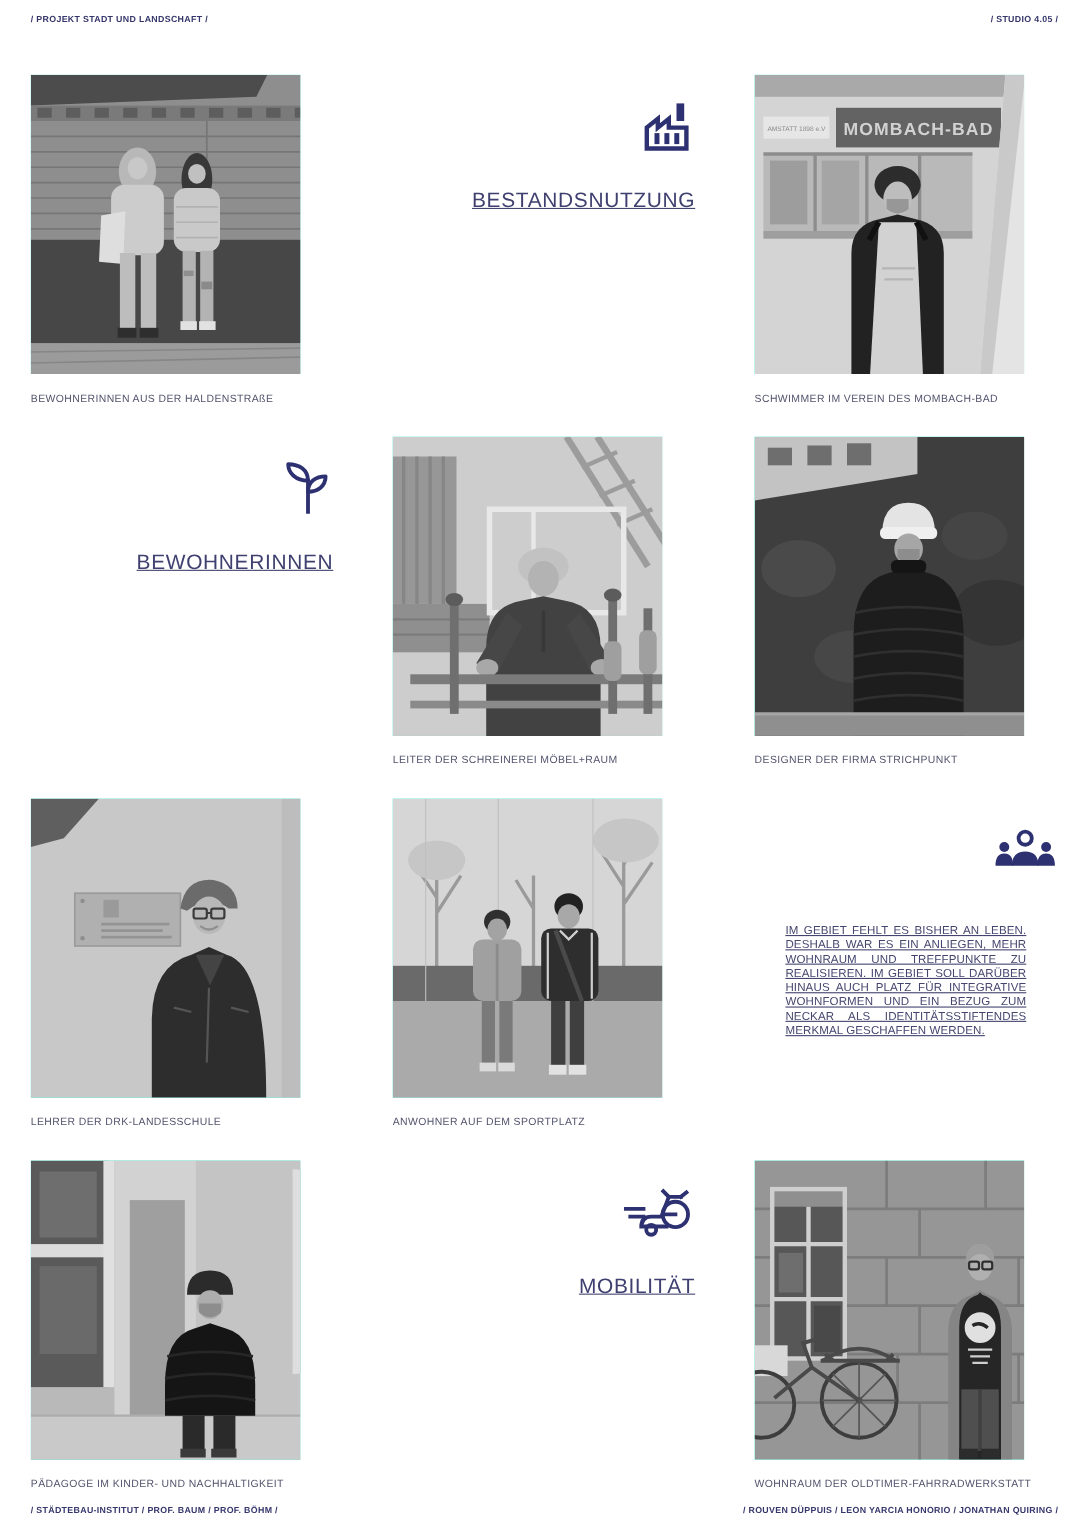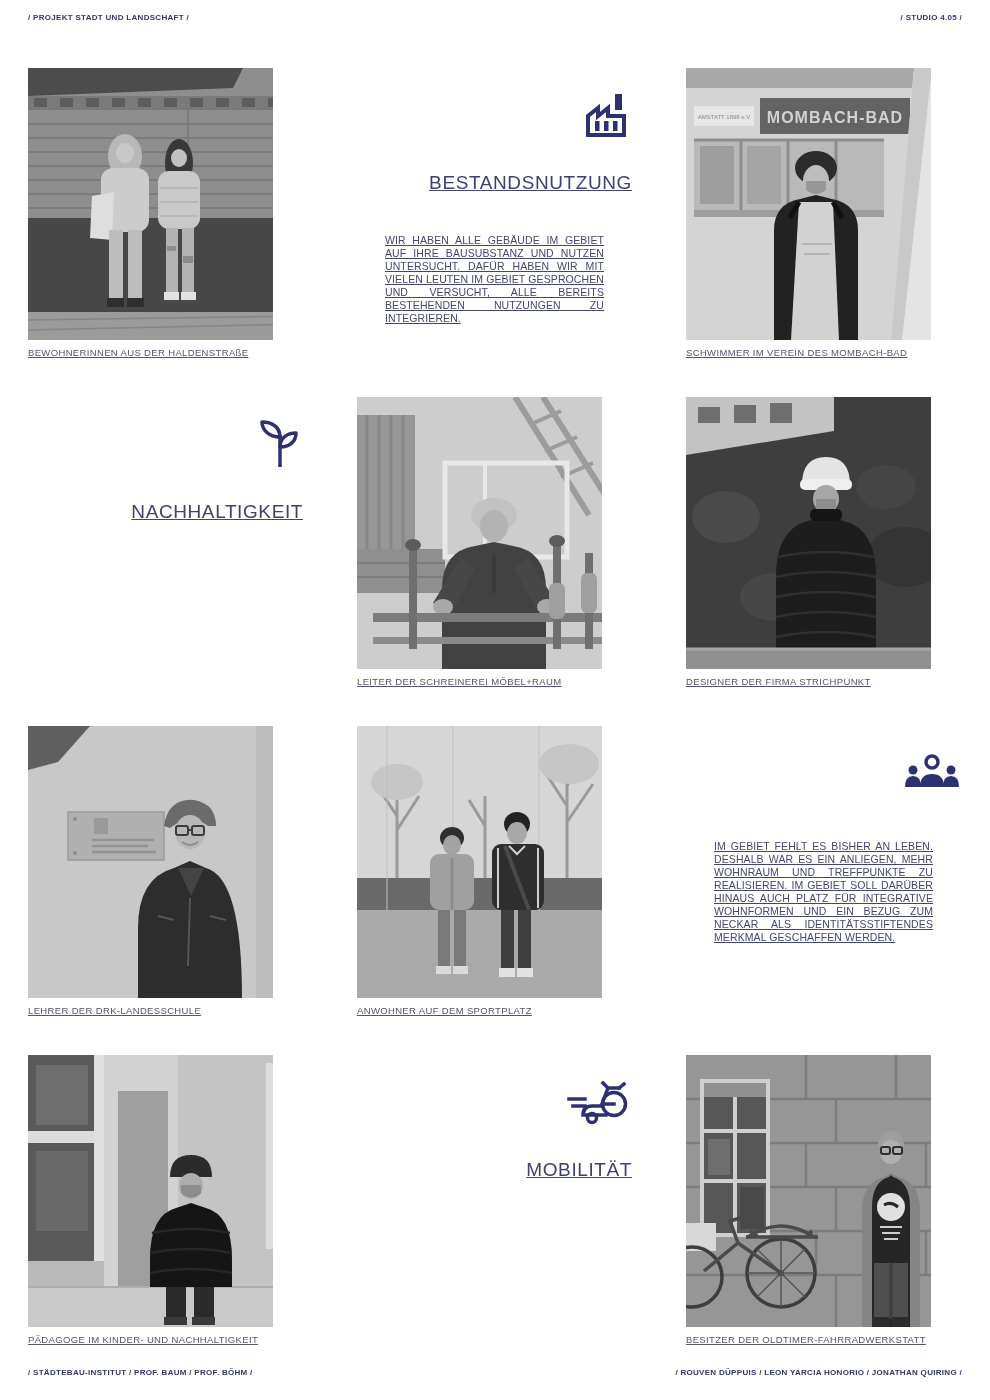--- a/index.html
+++ b/index.html
@@ -16,23 +16,22 @@
   .meta.bottom{top:1368px;}
   .grid{
     position:absolute;top:68px;left:28px;width:934px;
     display:grid;grid-template-columns:275px 275px 275px;
     column-gap:54px;row-gap:37px;grid-template-rows:292px 292px 292px 292px;
   }
   .cell{width:275px;height:292px;}
   .photo-frame{width:245px;height:272px;overflow:hidden;background:#5eead4;}
   .photo-frame svg{display:block;width:275px;height:272px;filter:grayscale(1);}
   .caption{
-    margin-top:7px;font-size:9.5px;letter-spacing:.35px;color:#53546d;
+    margin-top:17px;font-size:9.5px;letter-spacing:.35px;color:#53546d;
     white-space:nowrap;
-    text-decoration:underline;
   }
   .section-cell{display:flex;flex-direction:column;align-items:flex-end;text-align:center;text-decoration:underline;}
   .section-icon{margin-top:20px;height:54px;display:flex;align-items:center;justify-content:center;}
   .section-title{
     margin-top:30px;font-size:19px;font-weight:300;letter-spacing:.6px;
     color:#3f4070;line-height:22px;
   }
   .section-body{
     margin-top:40px;align-self:stretch;padding:0 28px;
     font-size:10.5px;line-height:13px;letter-spacing:.1px;
@@ -115,21 +114,20 @@
     <div class="section-icon">
       <svg class="ic" width="52" height="48" viewBox="0 0 52 48">
         <rect x="35" y="3" width="7" height="16" fill="#2e3171"></rect>
         <path d="M8 44 V25 L18 17 V25 L28 17 V25 H44 V44 Z" fill="#ffffff" stroke="#2e3171" stroke-width="4" stroke-linejoin="miter"></path>
         <rect x="15" y="30" width="4.5" height="10" fill="#2e3171"></rect>
         <rect x="24" y="30" width="4.5" height="10" fill="#2e3171"></rect>
         <rect x="33" y="30" width="4.5" height="10" fill="#2e3171"></rect>
       </svg>
     </div>
     <div class="section-title">BESTANDSNUTZUNG</div>
-    <div class="section-body">WIR HABEN ALLE GEBÄUDE IM GEBIET AUF IHRE BAUSUBSTANZ UND NUTZEN UNTERSUCHT. DAFÜR HABEN WIR MIT VIELEN LEUTEN IM GEBIET GESPROCHEN UND VERSUCHT, ALLE BEREITS BESTEHENDEN NUTZUNGEN ZU INTEGRIEREN.</div>
   </div>
 
   <div class="cell">
     <div class="photo-frame">
       <svg viewBox="0 0 275 272">
         <rect width="275" height="272" fill="#d4d4d4"></rect>
         <rect x="0" y="0" width="275" height="20" fill="#a9a9a9"></rect>
         <rect x="74" y="30" width="150" height="36" fill="#636363"></rect>
         <text x="149" y="55" font-size="16" font-weight="bold" letter-spacing="1" text-anchor="middle" fill="#d2d2d2" font-family="Liberation Sans,sans-serif">MOMBACH-BAD</text>
         <rect x="8" y="38" width="60" height="20" fill="#e6e6e6"></rect>
@@ -163,21 +161,21 @@
   </div>
 
   <div class="cell section-cell">
     <div class="section-icon">
       <svg class="ic" width="46" height="50" viewBox="0 0 46 50">
         <line x1="23" y1="48" x2="23" y2="16" stroke="#2e3171" stroke-width="3.5"></line>
         <path d="M23 18 C12 18 5 11 5 3 C15 3 23 8 23 18 Z" fill="#ffffff" stroke="#2e3171" stroke-width="3.5" stroke-linejoin="round"></path>
         <path d="M23 28 C32 28 39 23 39 14 C30 14 23 19 23 28 Z" fill="#ffffff" stroke="#2e3171" stroke-width="3.5" stroke-linejoin="round"></path>
       </svg>
     </div>
-    <div class="section-title">NACHHALTIGKEIT</div>
+    <div class="section-title">BEWOHNERINNEN</div>
   </div>
 
   <div class="cell">
     <div class="photo-frame">
       <svg viewBox="0 0 275 272">
         <rect width="275" height="272" fill="#cdcdcd"></rect>
         <rect x="0" y="18" width="58" height="134" fill="#979797"></rect>
         <g stroke="#868686" stroke-width="3">
             <line x1="10" y1="18" x2="10" y2="152"></line>
             <line x1="22" y1="18" x2="22" y2="152"></line>
@@ -472,21 +470,21 @@
             <line x1="194" y1="172" x2="216" y2="172"></line>
             <line x1="196" y1="178" x2="214" y2="178"></line>
             <line x1="198" y1="184" x2="212" y2="184"></line>
           </g>
         <rect x="188" y="208" width="34" height="56" fill="#4f4f4f"></rect>
         <line x1="205" y1="208" x2="205" y2="264" stroke="#3f3f3f" stroke-width="3"></line>
         <rect x="186" y="262" width="17" height="9" fill="#2c2c2c"></rect>
         <rect x="206" y="262" width="17" height="9" fill="#2c2c2c"></rect>
       </svg>
     </div>
-    <div class="caption">BESITZER DER OLDTIMER-FAHRRADWERKSTATT</div>
+    <div class="caption">WOHNRAUM DER OLDTIMER-FAHRRADWERKSTATT</div>
   </div>
 
 </div>
 
 <div class="meta bottom">
   <span>/ STÄDTEBAU-INSTITUT / PROF. BAUM / PROF. BÖHM /</span>
   <span>/ ROUVEN DÜPPUIS / LEON YARCIA HONORIO / JONATHAN QUIRING /</span>
 </div>
 
 </body></html>

